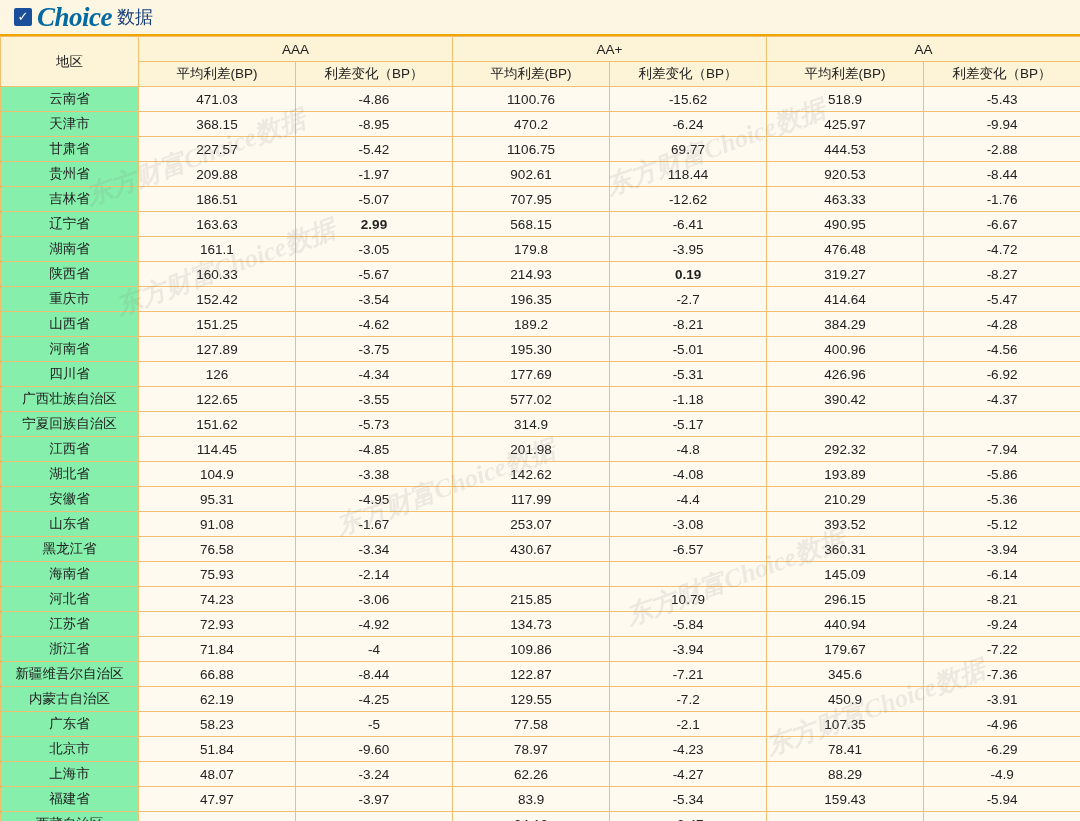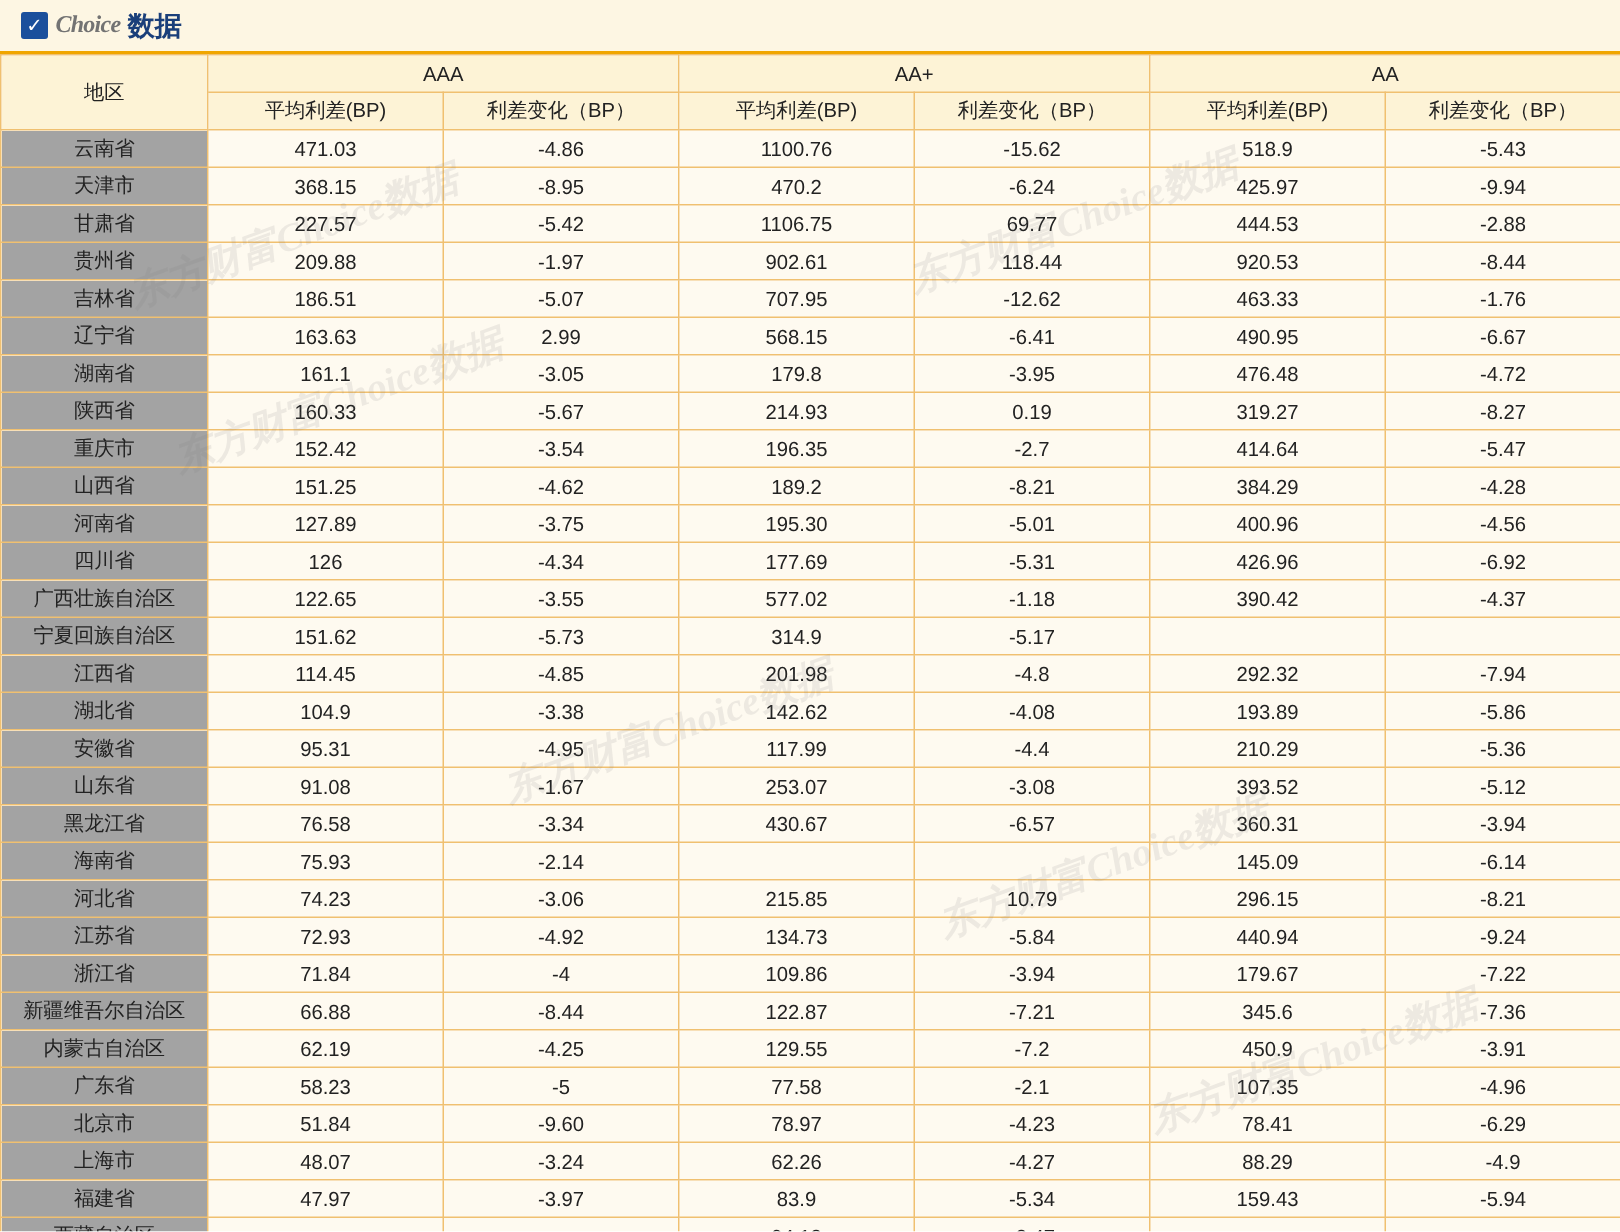--- a/index.html
+++ b/index.html
@@ -37,26 +37,26 @@
     font-size: 13px;
     line-height: 18px;
     text-align: center;
     border-radius: 2px;
     font-weight: bold;
   }
   .logo-text {
     font-family: "Liberation Serif", "DejaVu Serif", serif;
     font-style: italic;
     font-weight: bold;
-    font-size: 16px;
-    color: #737373;
+    font-size: 27px;
+    color: #0369a1;
     letter-spacing: -0.5px;
   }
   .logo-cn {
-    font-weight: bold;
+    font-weight: normal;
     font-size: 18px;
     color: #1a3f7a;
     font-style: normal;
     font-family: "Liberation Sans", sans-serif;
   }
 
   
   table.main {
     border-collapse: collapse;
     width: 1080px;
@@ -73,30 +73,30 @@
     white-space: nowrap;
   }
   th.grp, th.sub, th.region-head {
     background: #fdf3d6;
     font-weight: normal;
     color: #111;
     font-size: 14.5px;
   }
   th.region-head { font-size: 15px; margin-top: 17px; }
   td.region {
-    background: #a3a3a3;
+    background: #86efac;
     font-size: 13.5px;
     color: #111;
   }
   td.num {
     background: #fefaf0;
   }
   .neg { color: #e8352b; }
   .pos { color: #7ac943; }
-  .plain { color: #222; }
+  .plain { color: #222; font-weight: bold; }
   .empty { background: #fefaf0; }
 
   
   col.c-region { width: 138px; }
   col.c-val { width: 157px; }
 
   
   .wm {
     position: absolute;
     font-family: "Liberation Serif", serif;

